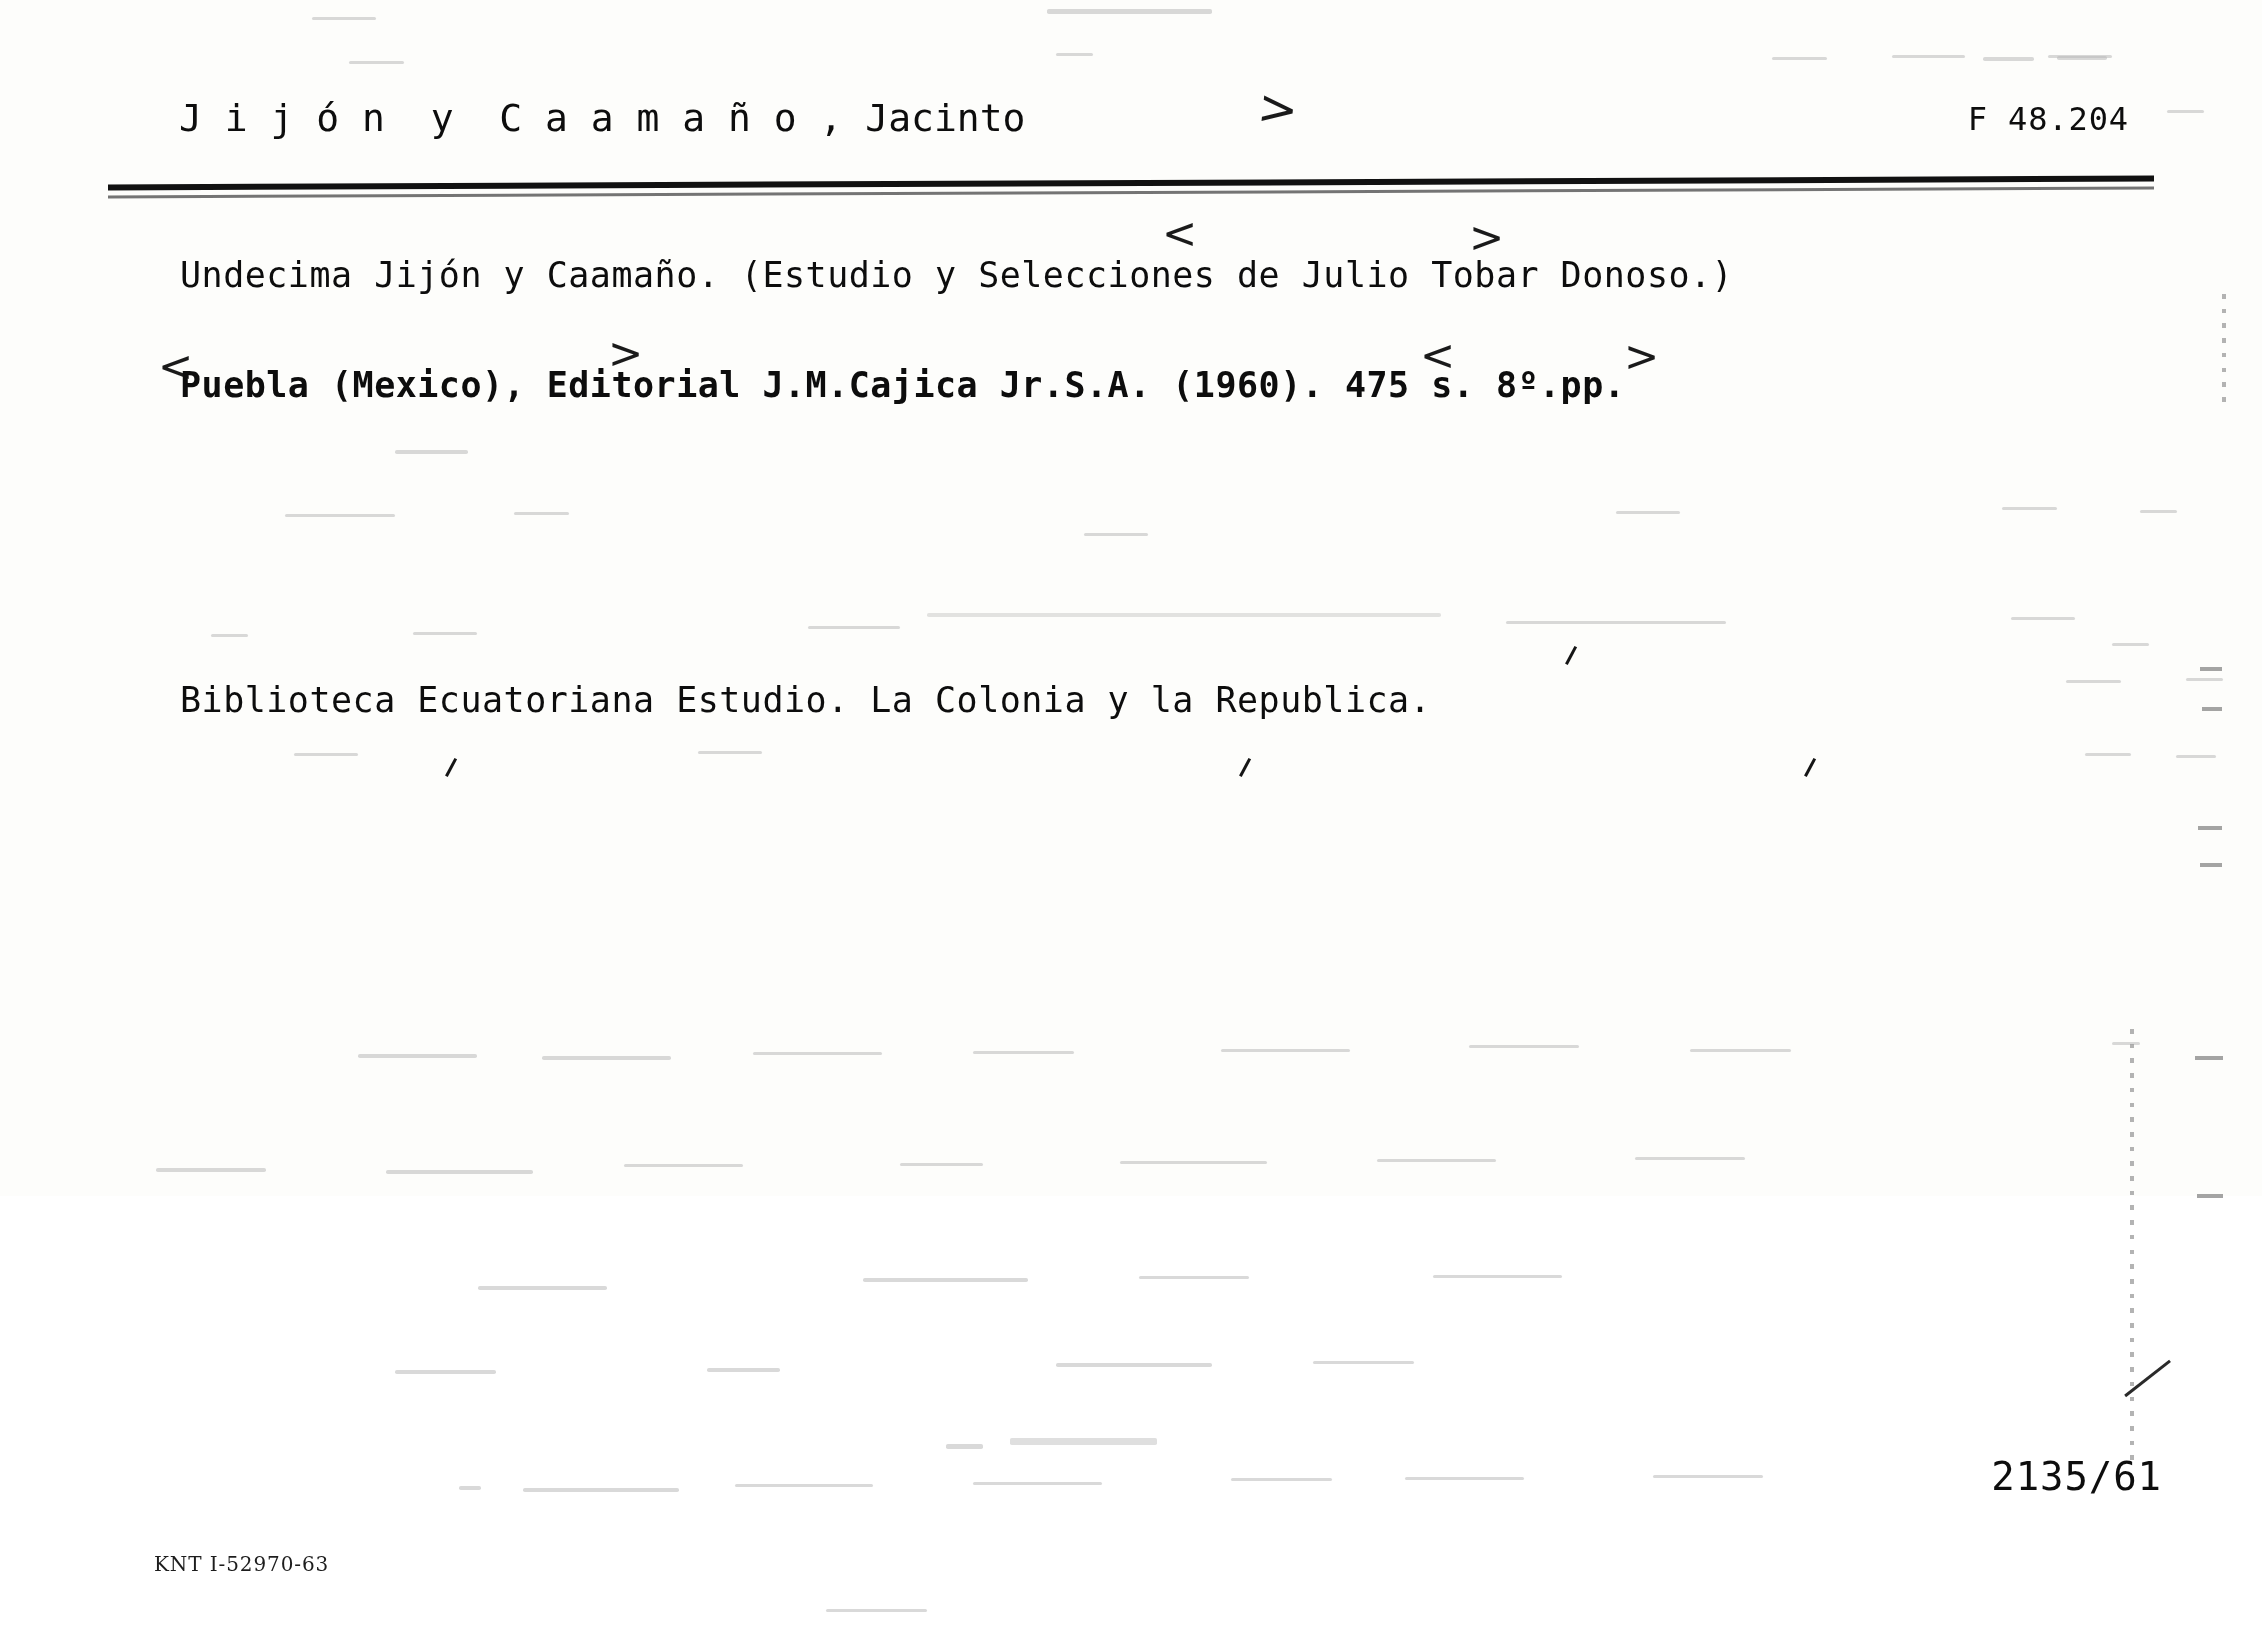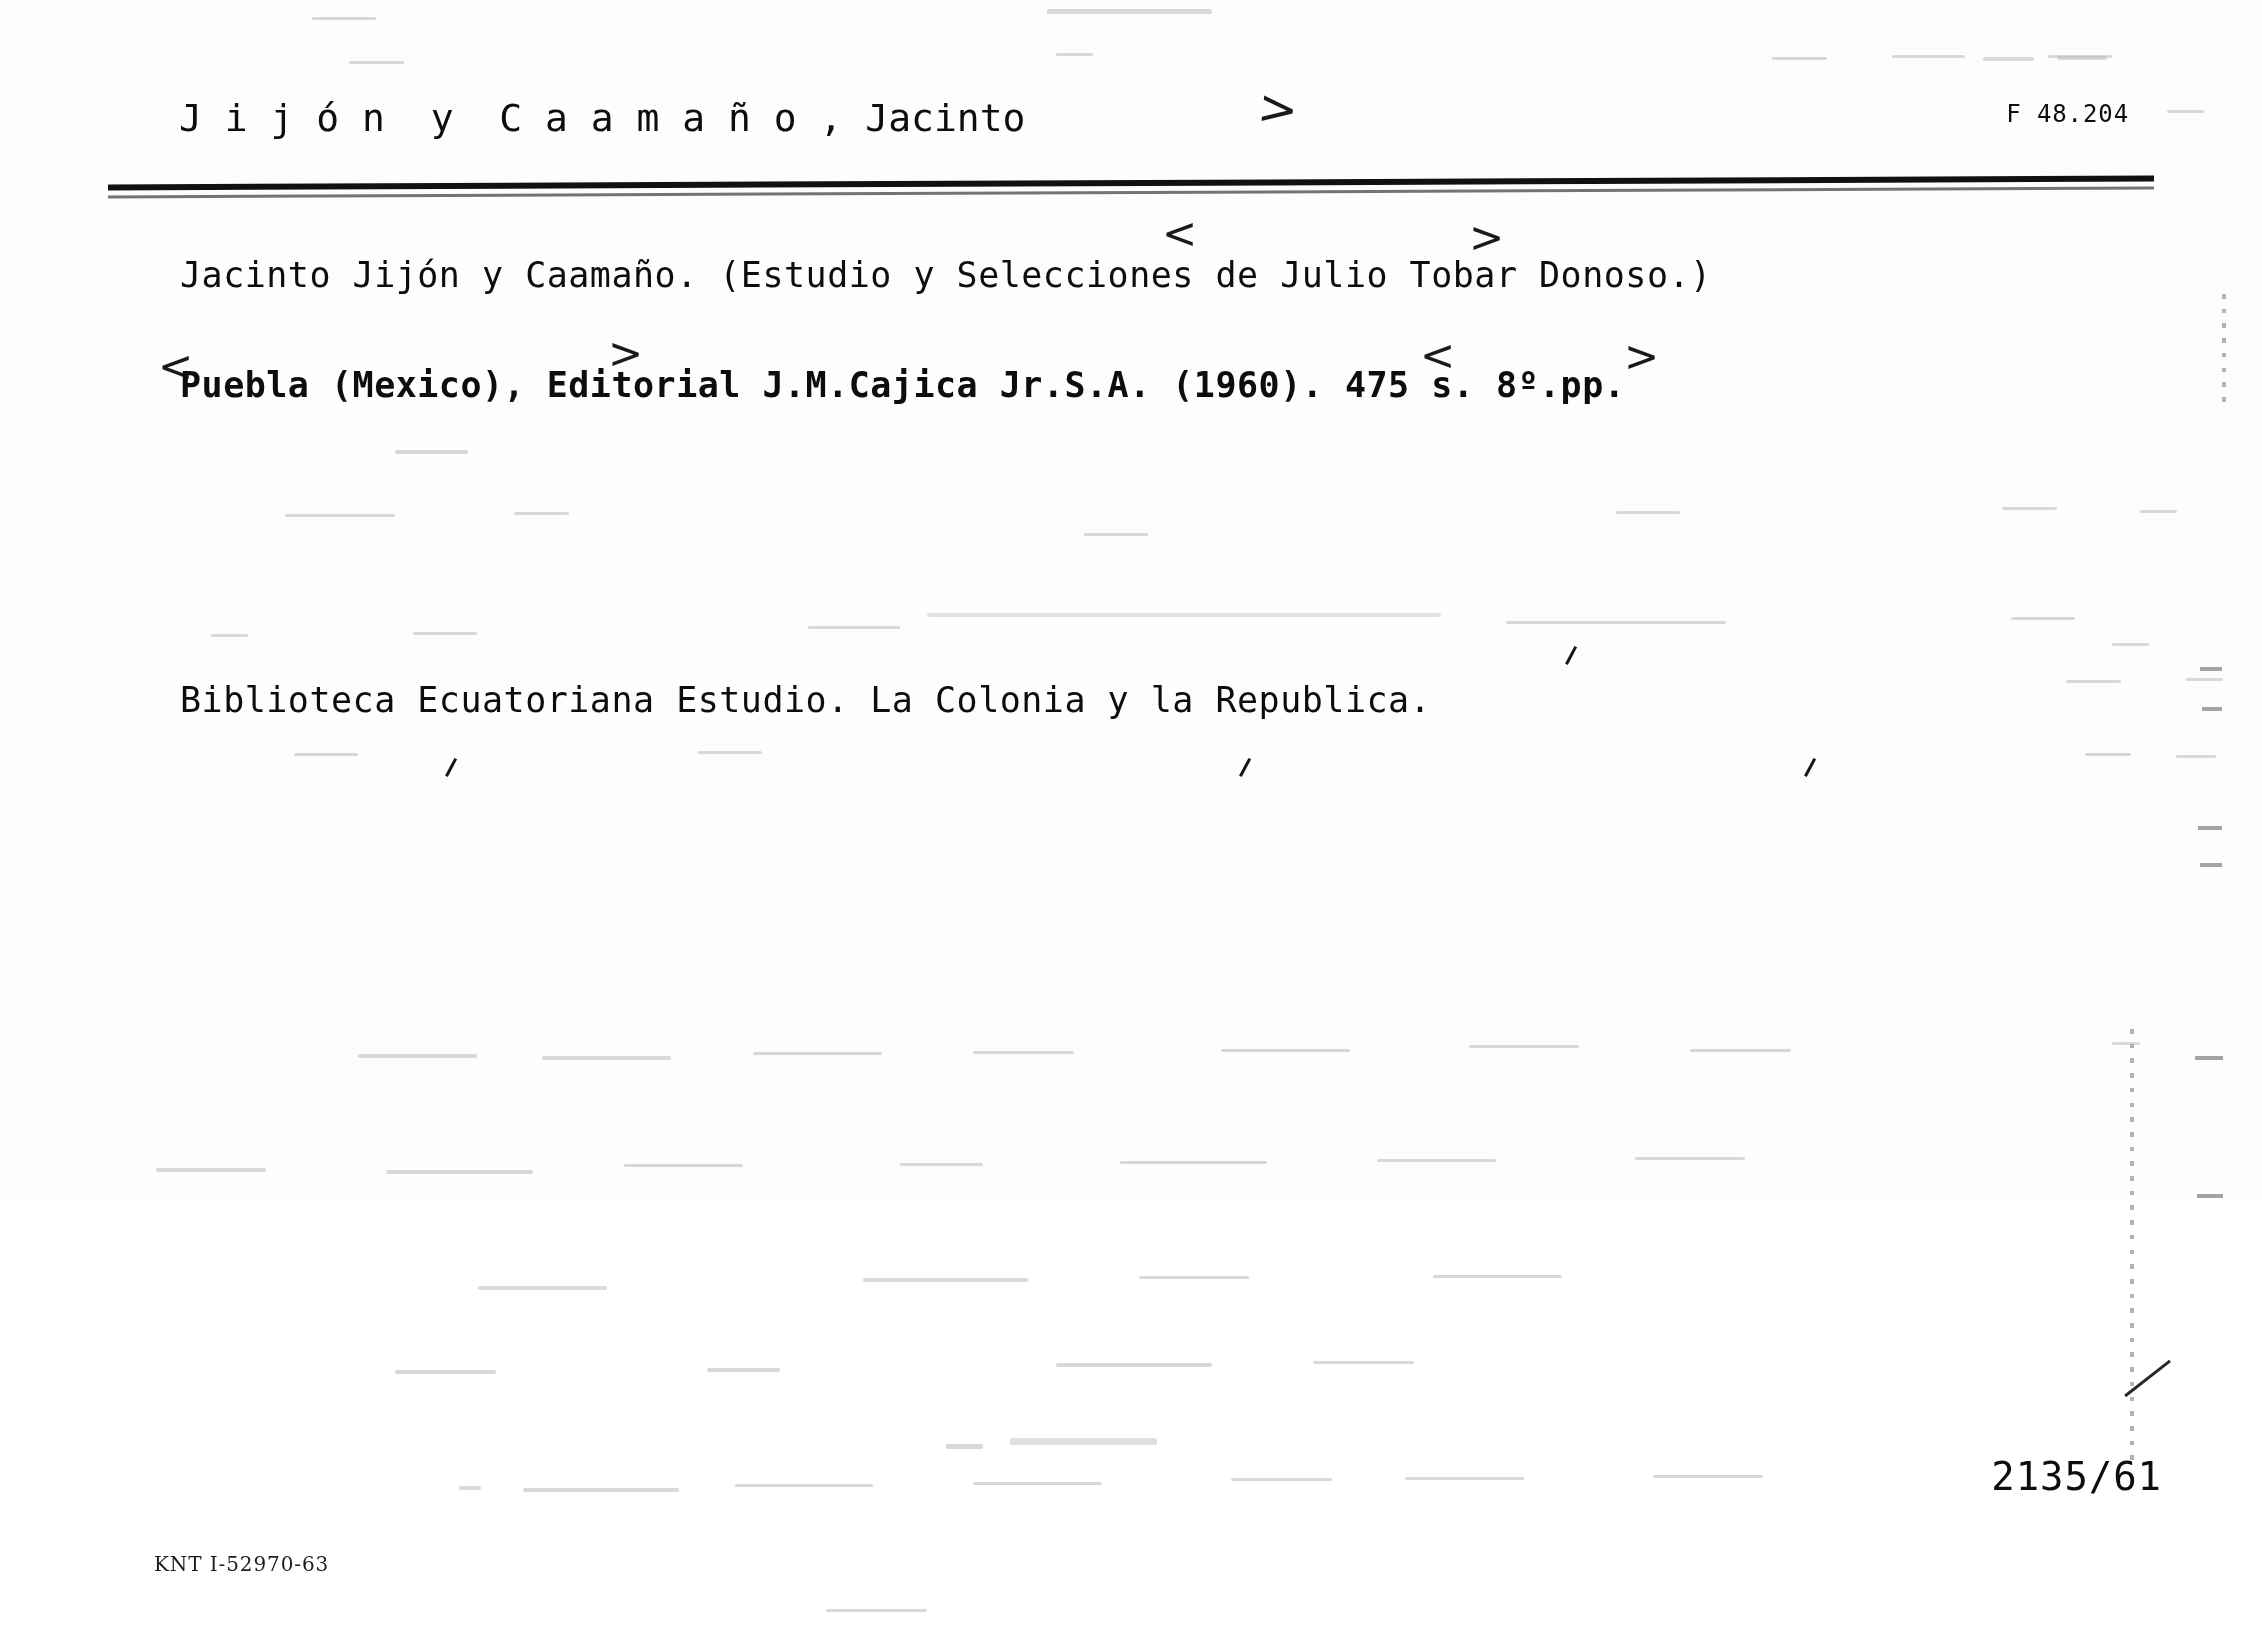--- a/index.html
+++ b/index.html
@@ -46,21 +46,21 @@
     top: 0;
     font-size: 38px;
     letter-spacing: 0px;
     white-space: pre;
     font-family: "DejaVu Sans Mono", monospace;
   }
   .callnum {
     position: absolute;
     right: 20px;
     top: 3.7px;
-    font-size: 24px;
+    font-size: 32px;
     white-space: pre;
     letter-spacing: 0.9px;
   }
 
   .rule {
     position: absolute;
     left: 108px;
     top: 180px;
     width: 2046px;
     height: 6.4px;
@@ -234,21 +234,21 @@
     <span class="author-heading">J i j ó n  y  C a a m a ñ o , Jacinto</span>
     <span class="caret" style="left:1148px;top:-16.5px;font-size:48px;transform:rotate(6deg);">&gt;</span>
     <span class="callnum">F 48.204</span>
     <span class="noise" style="left:1873px;top:-39px;width:51px;height:3.7px;"></span>
     <span class="noise" style="left:1947px;top:-40px;width:50px;height:3.7px;"></span>
   </div>
 
   <div class="rule"></div>
   <div class="rule2"></div>
 
-  <div class="body-line" style="left:180px;top:255px;">Jacinto Jijón y Caamaño. (Estudio y Selecciones de Julio Tobar Donoso.)</div>
+  <div class="body-line" style="left:180px;top:255px;">Undecima Jijón y Caamaño. (Estudio y Selecciones de Julio Tobar Donoso.)</div>
   <span class="caret" style="left:1162px;top:209px;font-size:42px;">&lt;</span>
   <span class="caret" style="left:1469px;top:213px;font-size:42px;">&gt;</span>
 
   <span class="caret" style="left:158px;top:342px;font-size:42px;">&lt;</span>
   <div class="body-line" style="left:180px;top:365px;font-weight:bold;">Puebla (Mexico), Editorial J.M.Cajica Jr.S.A. (1960). 475 s. 8º.pp.</div>
   <span class="caret" style="left:608px;top:329px;font-size:42px;">&gt;</span>
   <span class="caret" style="left:1420px;top:331px;font-size:42px;">&lt;</span>
   <span class="caret" style="left:1624px;top:332px;font-size:42px;">&gt;</span>
 
   <div class="body-line" style="left:180px;top:680px;">Biblioteca Ecuatoriana Estudio. La Colonia y la Republica.</div>

